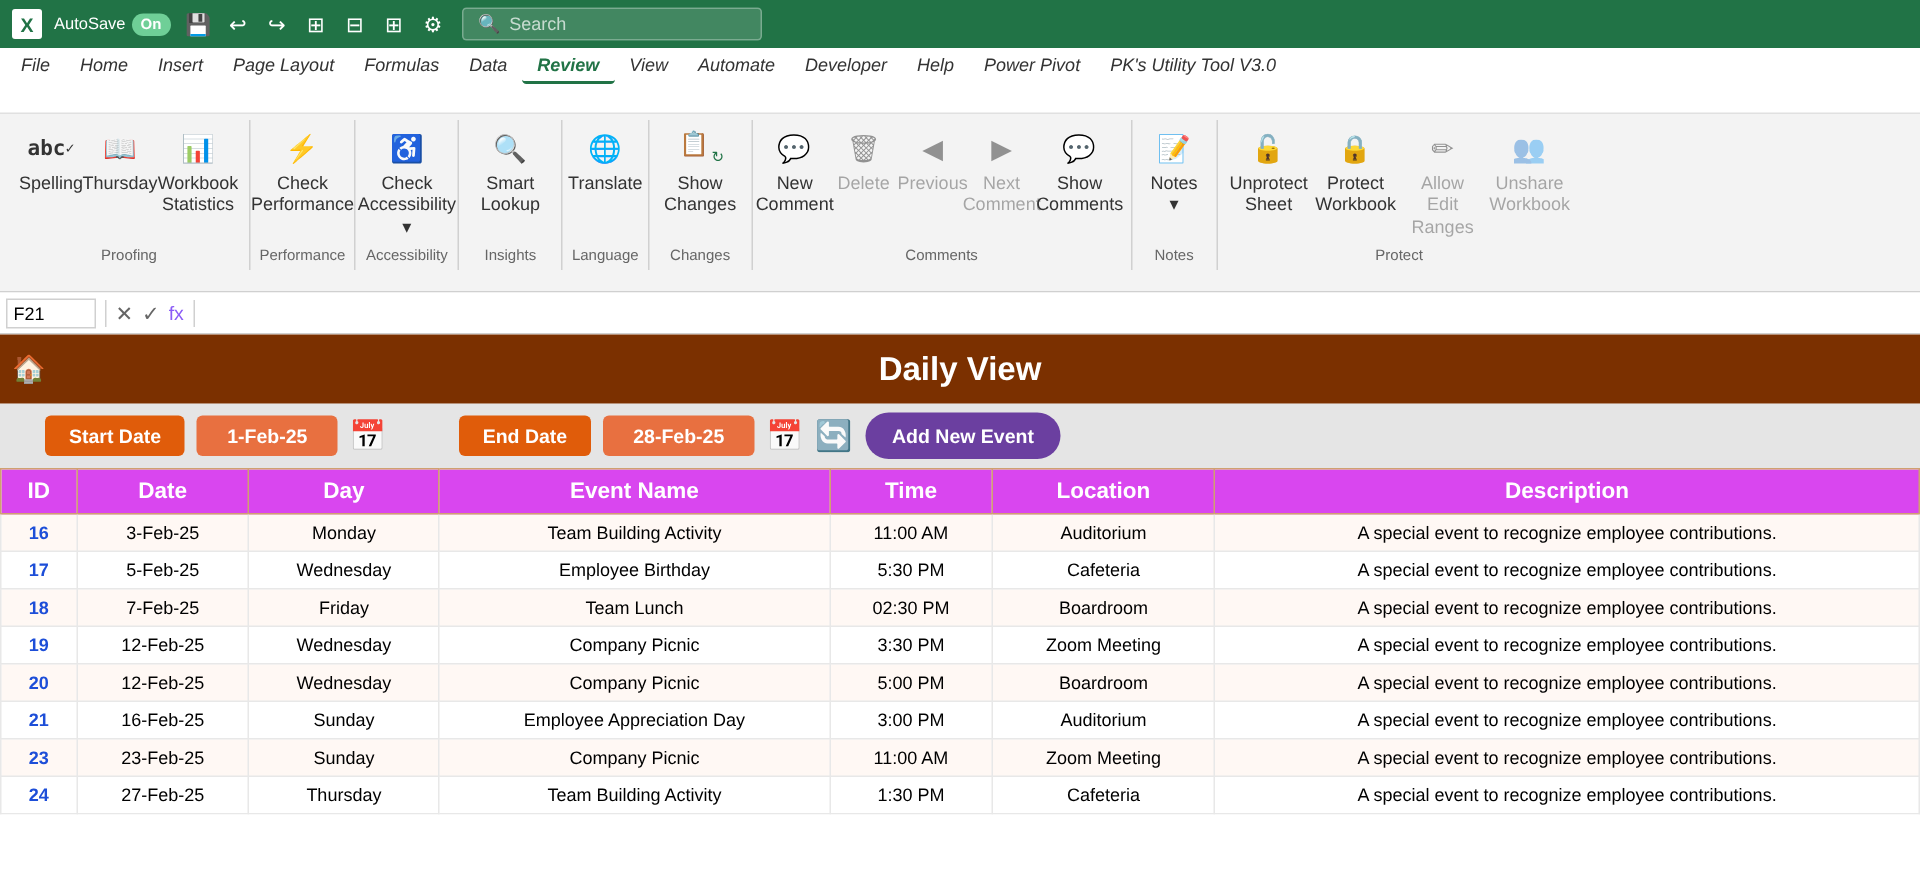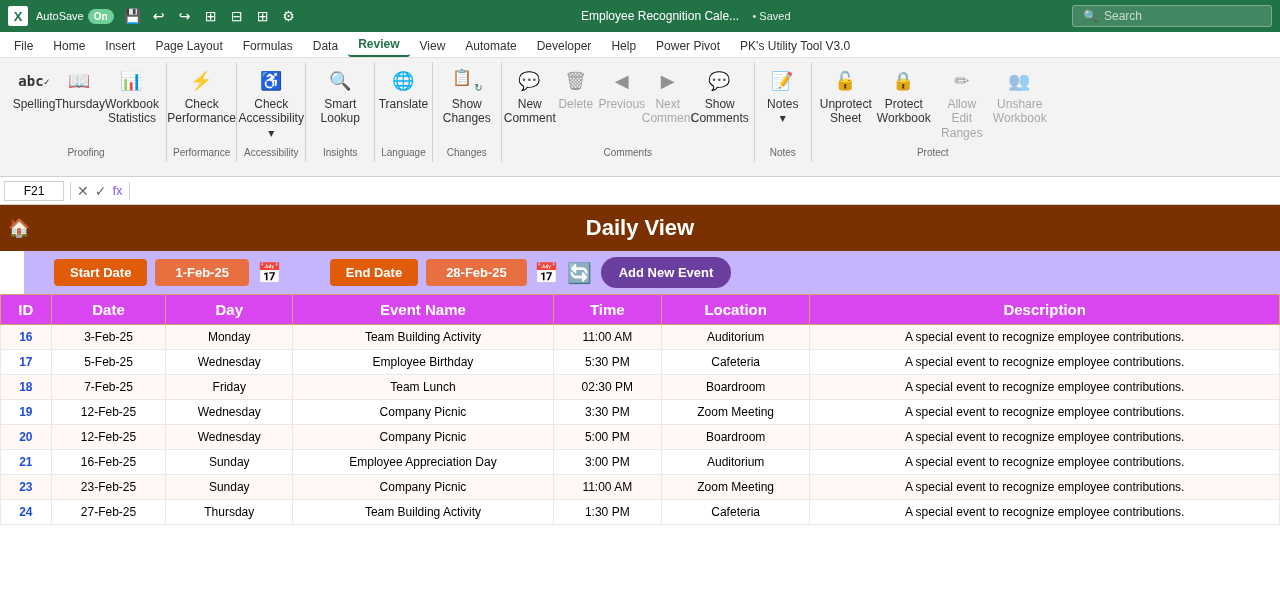--- a/index.html
+++ b/index.html
@@ -13,21 +13,21 @@
     .title-bar-autosave { color: #fff; font-size: 11px; display: flex; align-items: center; gap: 4px; }
     .toggle-on { background: #6fcf97; border-radius: 10px; padding: 2px 6px; font-size: 10px; color: #fff; font-weight: bold; }
     .title-bar-icons { display: flex; gap: 4px; color: #fff; }
     .title-bar-icon { width: 22px; height: 22px; display: flex; align-items: center; justify-content: center; cursor: pointer; color: #fff; font-size: 14px; }
     .title-bar-center { flex: 1; text-align: center; color: #fff; font-size: 12px; }
     .title-bar-right { display: flex; align-items: center; gap: 8px; }
     .search-box { background: rgba(255,255,255,0.15); border: 1px solid rgba(255,255,255,0.3); border-radius: 3px; padding: 3px 10px; color: #fff; font-size: 12px; width: 200px; display: flex; align-items: center; gap: 6px; }
 
     
     .menu-bar {
-      display: flex; align-items: flex-end; background: #fff; height: 26px; padding: 0 4px; border-bottom: 1px solid #e0e0e0;
+      display: flex; align-items: flex-start; background: #fff; height: 44px; padding: 0 4px; border-bottom: 1px solid #e0e0e0; font-style: italic;
     }
     .menu-item { padding: 4px 10px; font-size: 12px; cursor: pointer; color: #333; border-radius: 3px; }
     .menu-item.active { color: #217346; border-bottom: 2px solid #217346; }
 
     
     .ribbon {
       display: flex; align-items: stretch; background: #f3f3f3; border-bottom: 1px solid #d0d0d0; padding: 4px 6px 14px; min-height: 86px;
     }
     .ribbon-group { display: flex; flex-direction: column; align-items: center; border-right: 1px solid #d0d0d0; padding: 0 6px 4px; }
     .ribbon-group:last-child { border-right: none; }
@@ -35,37 +35,37 @@
     .ribbon-group-label { font-size: 10px; color: #666; margin-top: 2px; text-align: center; }
     .ribbon-btn { display: flex; flex-direction: column; align-items: center; justify-content: flex-start; width: 44px; padding: 4px 2px; cursor: pointer; border-radius: 3px; border: 1px solid transparent; min-height: 60px; }
     .ribbon-btn-icon { width: 28px; height: 28px; display: flex; align-items: center; justify-content: center; font-size: 18px; }
     .ribbon-btn-label { font-size: 12px; color: #333; text-align: center; line-height: 1.2; margin-top: 2px; white-space: pre-line; }
     .ribbon-btn-wide { width: 56px; }
 
     
     .formula-bar {
       display: flex; align-items: center; height: 28px; border-bottom: 1px solid #d0d0d0; padding: 0 4px; gap: 4px; background: #fff;
     }
-    .cell-ref { width: 60px; border: 1px solid #d0d0d0; padding: 2px 4px; font-size: 12px; text-align: center; }
+    .cell-ref { width: 60px; border: 1px solid #d0d0d0; padding: 2px 4px; font-size: 12px; text-align: left; }
     .formula-bar-sep { width: 1px; height: 18px; background: #d0d0d0; margin: 0 2px; }
     .formula-bar-icons { display: flex; gap: 2px; color: #666; }
     .formula-input { flex: 1; border: none; outline: none; font-size: 12px; padding: 2px 4px; }
 
     
     .spreadsheet { background: #fff; width: 100%; }
 
     
     .daily-view-header {
       background: #7B3000; color: #fff; font-size: 22px; font-weight: bold; text-align: center; padding: 10px; display: flex; align-items: center; justify-content: center; position: relative;
     }
     .home-icon-cell { position: absolute; left: 8px; font-size: 18px; }
 
     
     .date-row {
-      display: flex; align-items: center; padding: 6px 30px; gap: 8px; background: #c4b5fd; margin-left: 24px;
+      display: flex; align-items: center; padding: 6px 30px; gap: 8px; background: #e5e5e5;
     }
     .date-label { background: #E05C0A; color: #fff; padding: 6px 16px; border-radius: 4px; font-weight: bold; font-size: 13px; }
     .date-value { background: #E87040; color: #fff; padding: 6px 20px; border-radius: 4px; font-size: 13px; font-weight: bold; }
     .date-icon { font-size: 20px; }
     .btn-add { background: #6B3FA0; color: #fff; padding: 8px 18px; border-radius: 20px; font-weight: bold; font-size: 13px; border: none; cursor: pointer; }
     .refresh-btn { font-size: 20px; cursor: pointer; }
 
     
     .data-table { width: 100%; border-collapse: collapse; }
     .data-table th {
@@ -88,25 +88,20 @@
     <span class="toggle-on">On</span>
   </div>
   <div class="title-bar-icons">
     <div class="title-bar-icon">💾</div>
     <div class="title-bar-icon">↩</div>
     <div class="title-bar-icon">↪</div>
     <div class="title-bar-icon">⊞</div>
     <div class="title-bar-icon">⊟</div>
     <div class="title-bar-icon">⊞</div>
     <div class="title-bar-icon">⚙</div>
-  </div>
-  <div class="title-bar-center">
-    <span>Employee Recognition Cale...</span>
-    &nbsp;&nbsp;
-    <span style="font-size:11px;opacity:0.9;">• Saved</span>
   </div>
   <div class="title-bar-right">
     <div class="search-box">
       <span>🔍</span>
       <span style="opacity:0.7;">Search</span>
     </div>
   </div>
 </div>
 
 <div class="menu-bar">

